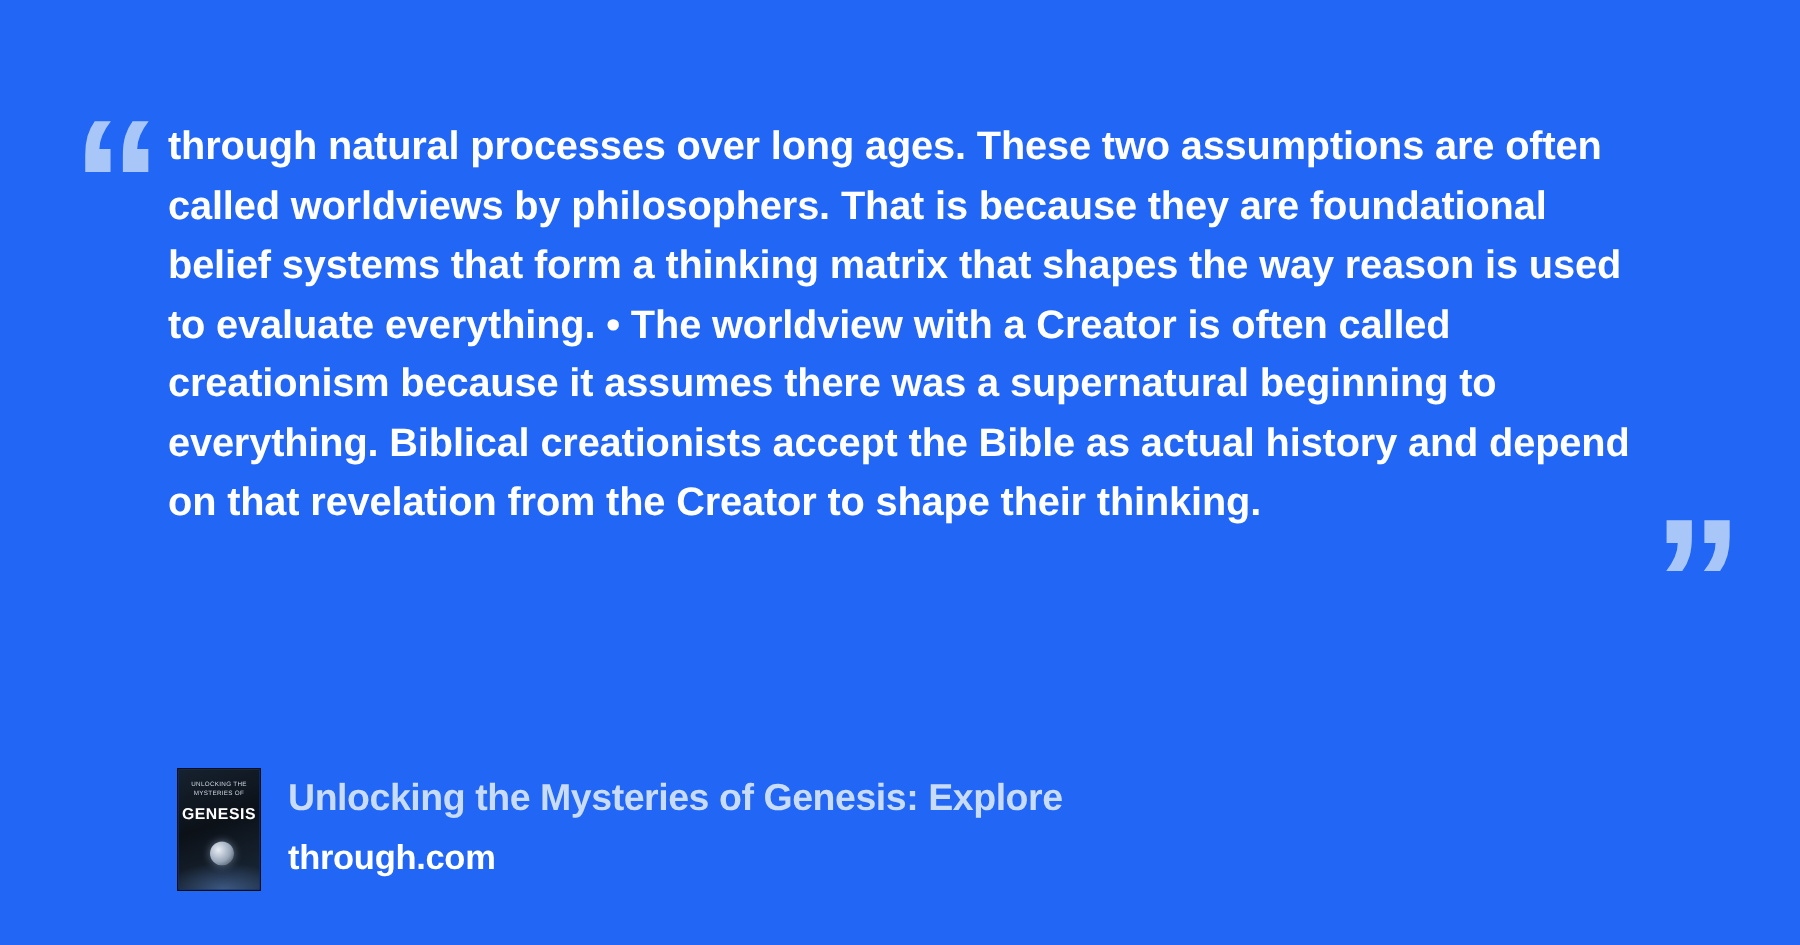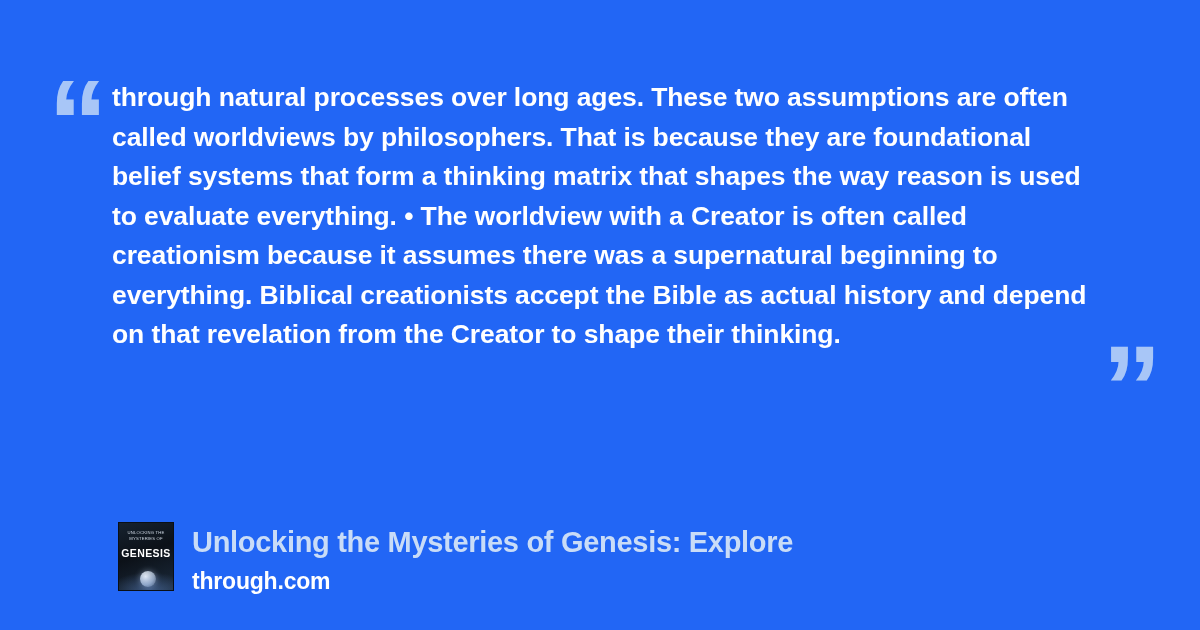--- a/index.html
+++ b/index.html
@@ -59,21 +59,21 @@
   }
   .footer {
     position: absolute;
     left: 118px;
     bottom: 36px;
     display: flex;
     align-items: flex-start;
   }
   .thumb {
     width: 56px;
-    height: 69px;
+    height: 82px;
     flex: 0 0 auto;
     background: linear-gradient(160deg, #16222f 0%, #0c1118 45%, #1b2a3b 100%);
     border: 1px solid #0a0f16;
     box-sizing: border-box;
     position: relative;
     overflow: hidden;
   }
   .thumb .t-top {
     position: absolute;
     top: 7px;
@@ -119,21 +119,21 @@
   .footer-text {
     margin-left: 18px;
     display: flex;
     flex-direction: column;
     justify-content: flex-start;
   }
   .book-title {
     color: #c9dcf7;
     font-family: "Liberation Sans", sans-serif;
     font-weight: 700;
-    font-size: 29px;
+    font-size: 25px;
     line-height: 40px;
     letter-spacing: -0.3px;
     white-space: nowrap;
   }
   .site-name {
     margin-top: 6px;
     color: #ffffff;
     font-family: "Liberation Sans", sans-serif;
     font-weight: 700;
     font-size: 23px;

